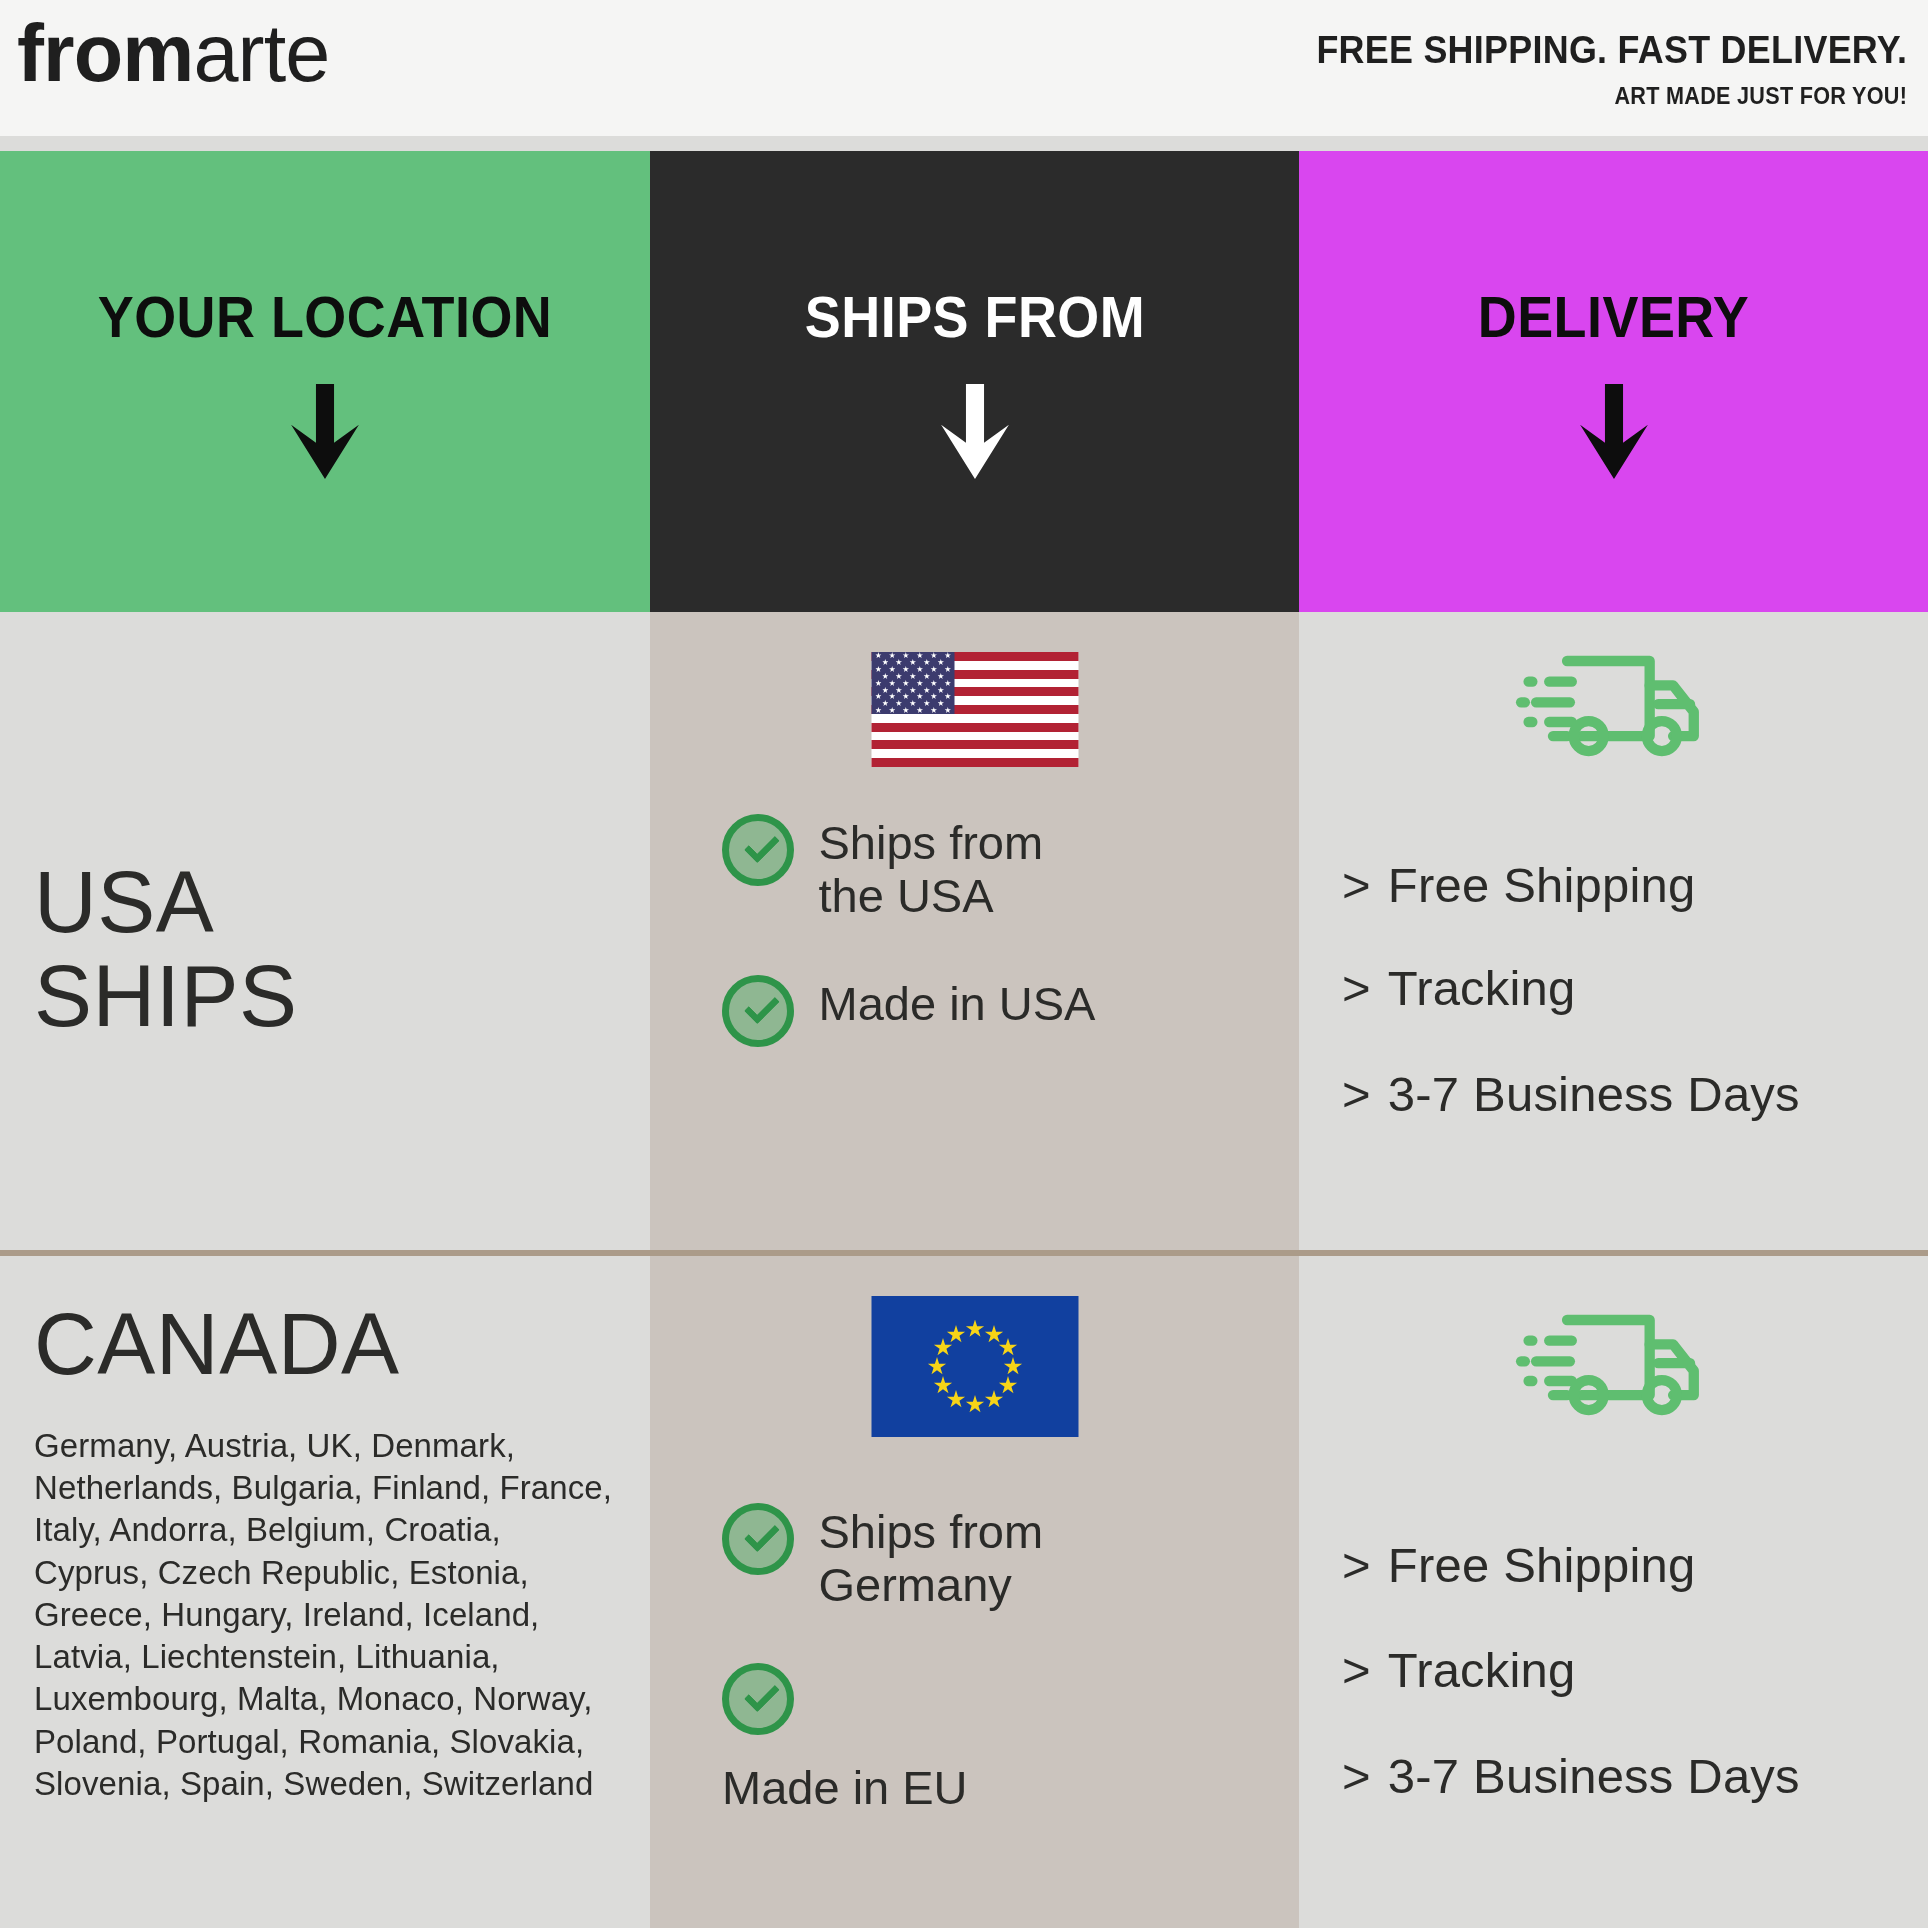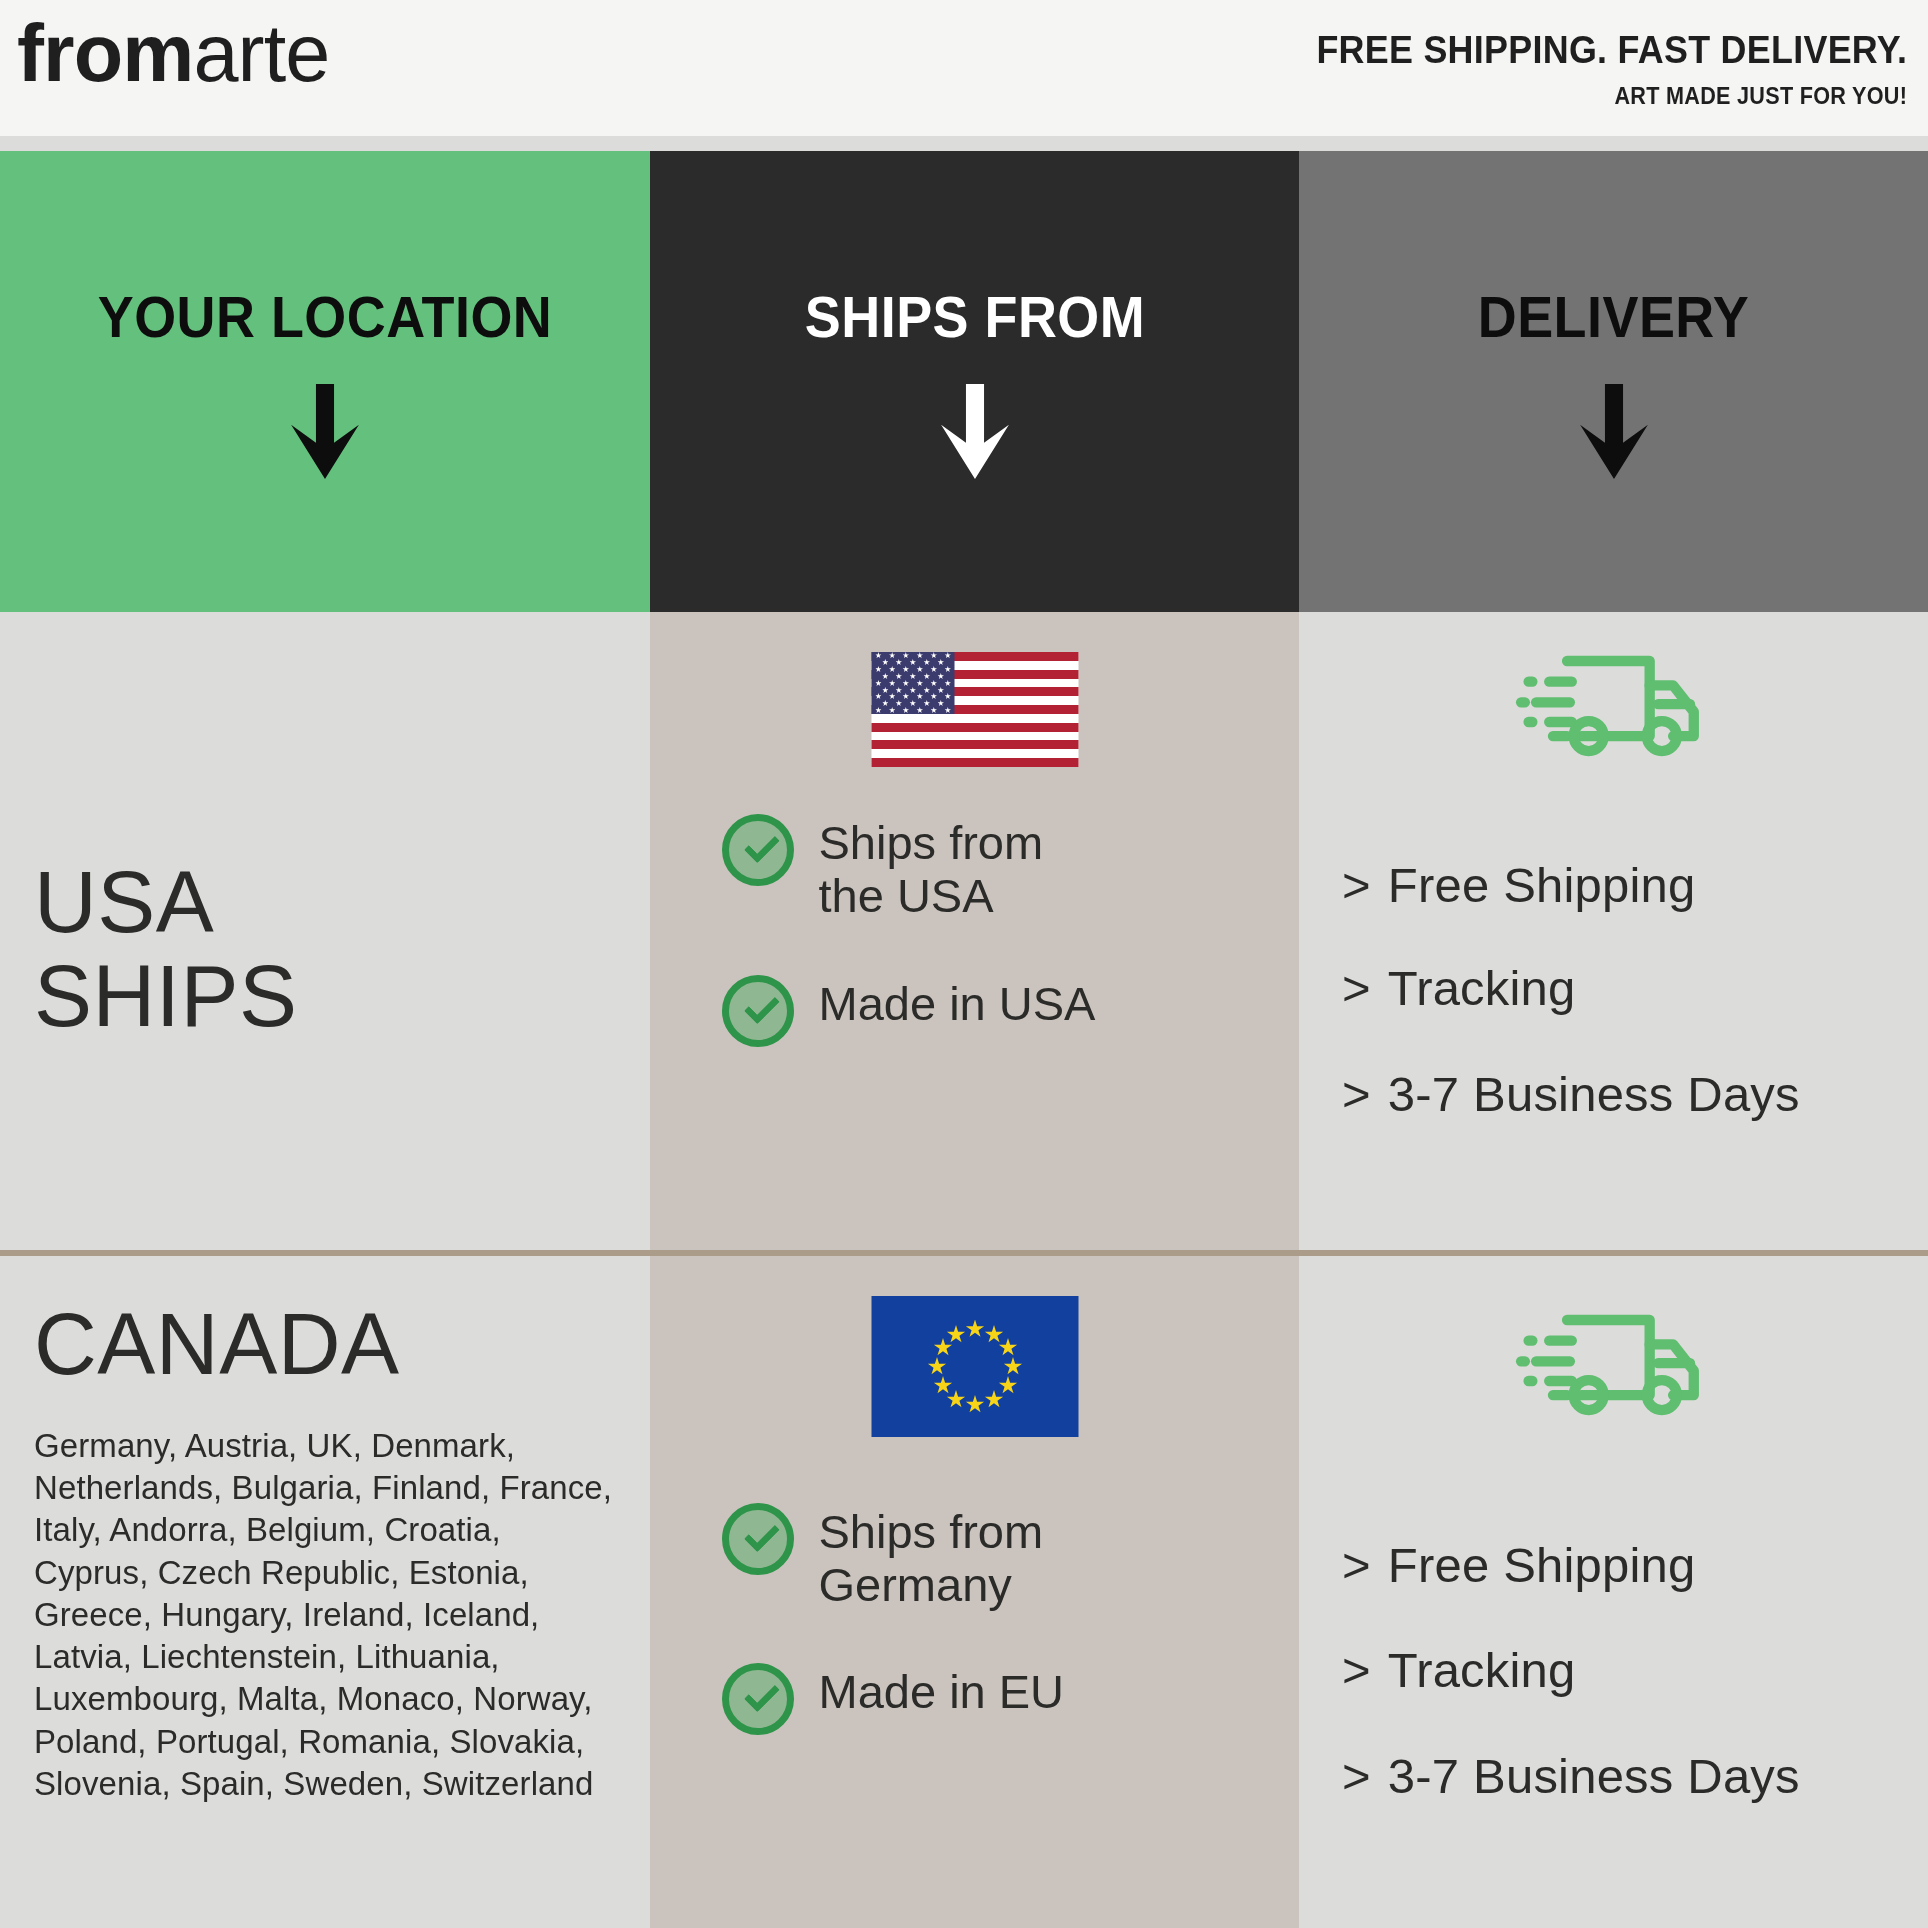--- a/index.html
+++ b/index.html
@@ -56,21 +56,21 @@
   }
 
   
   .band {
     position: absolute;
     top: 151px;
     height: 461px;
   }
   .band-loc  { left: 0;      width: 650px;  background: #63c07d; }
   .band-ship { left: 650px;  width: 650px;  background: #2b2b2b; }
-  .band-del  { left: 1299px; width: 629px;  background: #737373; }
+  .band-del  { left: 1299px; width: 629px;  background: #d946ef; }
 
   .band-title {
     position: absolute;
     left: 0; right: 0;
     top: 132px;
     text-align: center;
     font-size: 58px;
     font-weight: 800;
     letter-spacing: 0.5px;
     transform: scaleX(0.93);
@@ -390,21 +390,21 @@
         <s style="left: 56px; top: 61px;"></s>
         <s style="left: 62px; top: 42px;"></s>
         <s style="left: 75px; top: 29px;"></s>
       </div>
   </div>
   <div class="check-item" style="top:247px;">
     <span class="check-circle"></span>
     <span class="check-text">Ships from
 Germany</span>
   </div>
-  <div class="check-item" style="top:407px;">
+  <div class="check-item" style="top:407px;flex-direction:column;">
     <span class="check-circle"></span>
     <span class="check-text">Made in EU</span>
   </div>
 </div>
 
 <div class="col col-right row-eu">
   <div class="truck-icon" style="top:49px;">
     <svg width="198" height="122" viewBox="0 0 210 130">
       <g fill="none" stroke="#5fbe70" stroke-width="11" stroke-linecap="round" stroke-linejoin="round">
         <path d="M55 16 H143 V96 H70"></path>

